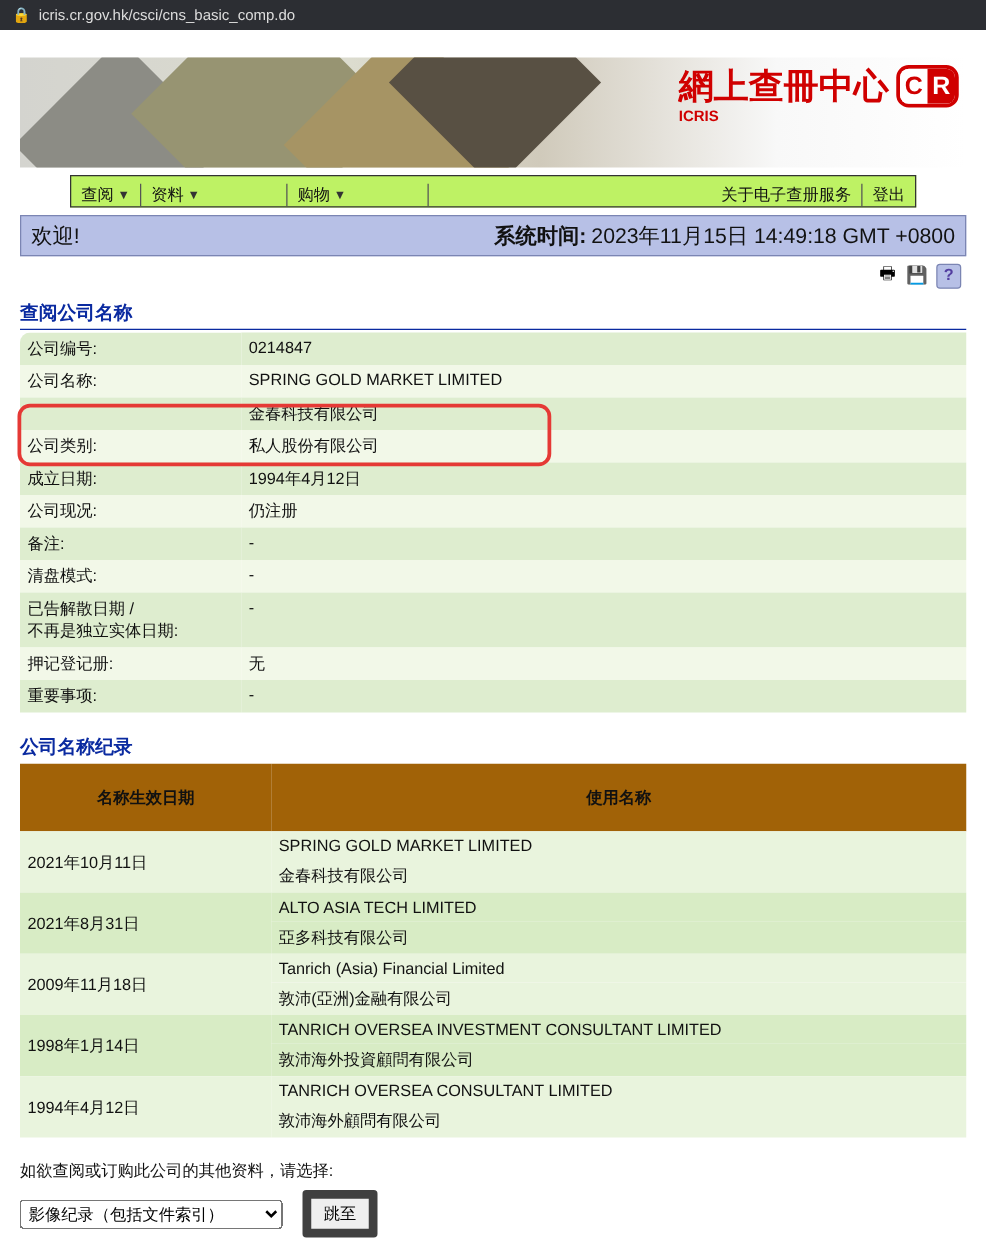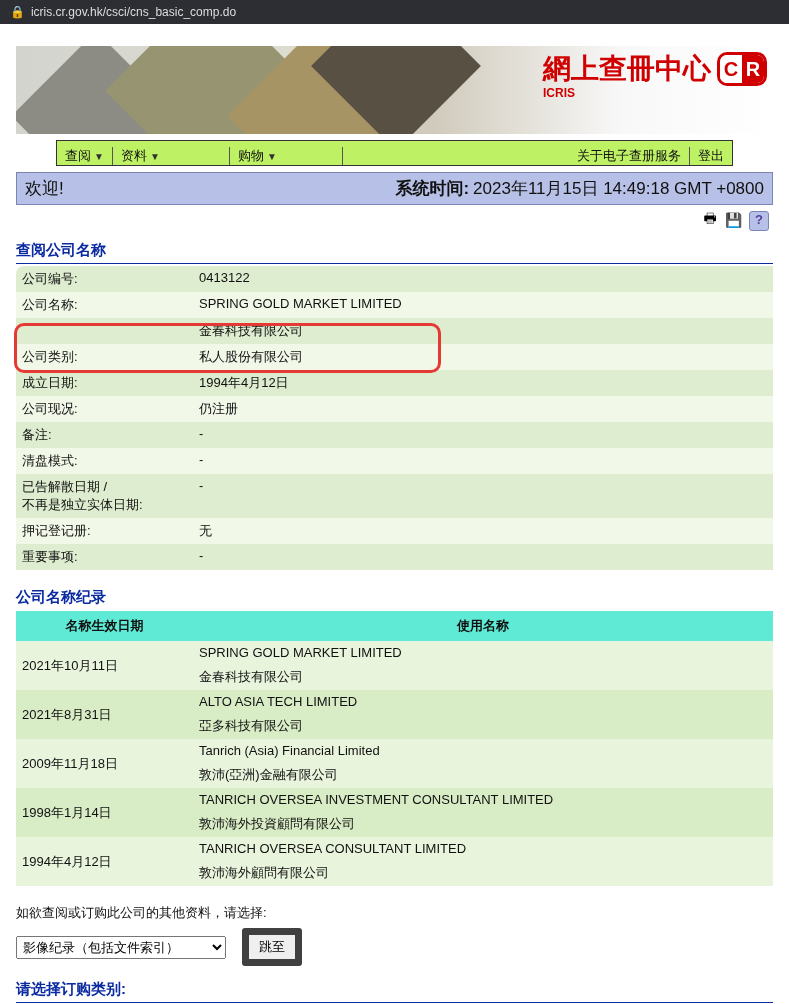--- a/index.html
+++ b/index.html
@@ -47,21 +47,21 @@
   .section-title.underline { border-bottom:1px solid #0a2aa0; padding-bottom:3px; }
   .query-line { margin:10px 0 8px 2px; }
   
   .info-table { width:100%; border-collapse:collapse; }
   .info-table td { padding:4px 6px; font-size:13px; vertical-align:top; }
   .info-table tr:nth-child(odd){ background:#deedcf; }
   .info-table tr:nth-child(even){ background:#f2f8e8; }
   .info-table td.label { width:165px; }
   
   .name-history { width:100%; border-collapse:collapse; margin-top:4px; }
-  .name-history th { background:#5eead4; font-weight:bold; padding:6px; font-size:13px; }
+  .name-history th { background:#a16207; font-weight:bold; padding:18px; font-size:13px; }
   .name-history th.date { width:165px; }
   .name-history td { padding:4px 6px; font-size:13px; }
   .name-history tbody tr:nth-child(4n+1) td,
   .name-history tbody tr:nth-child(4n+2) td { background:#e9f4dd; }
   .name-history tbody tr:nth-child(4n+3) td,
   .name-history tbody tr:nth-child(4n+4) td { background:#d8ecc5; }
   .name-history td.date { border-right:0; }
   .order-line { margin:18px 0 6px 0; }
   .goto-row { display:flex; align-items:center; gap:16px; margin-bottom:14px; }
   select.order-select { font-size:13px; padding:2px; width:210px; }
@@ -135,21 +135,21 @@
     </div>
 
     <div class="section-title underline">查阅公司名称</div>
 
 
     <table class="info-table">
       <tbody>
 
       <tr class="" style="outline:none">
         <td class="label" style="border-top-left-radius:8px;">公司编号:</td>
-        <td>0413122</td>
+        <td>0214847</td>
       </tr>
       <tr>
         <td class="label">公司名称:</td>
         <td>SPRING GOLD MARKET LIMITED</td>
       </tr>
       <tr>
         <td class="label"></td>
         <td>金春科技有限公司</td>
       </tr>
       <tr>

